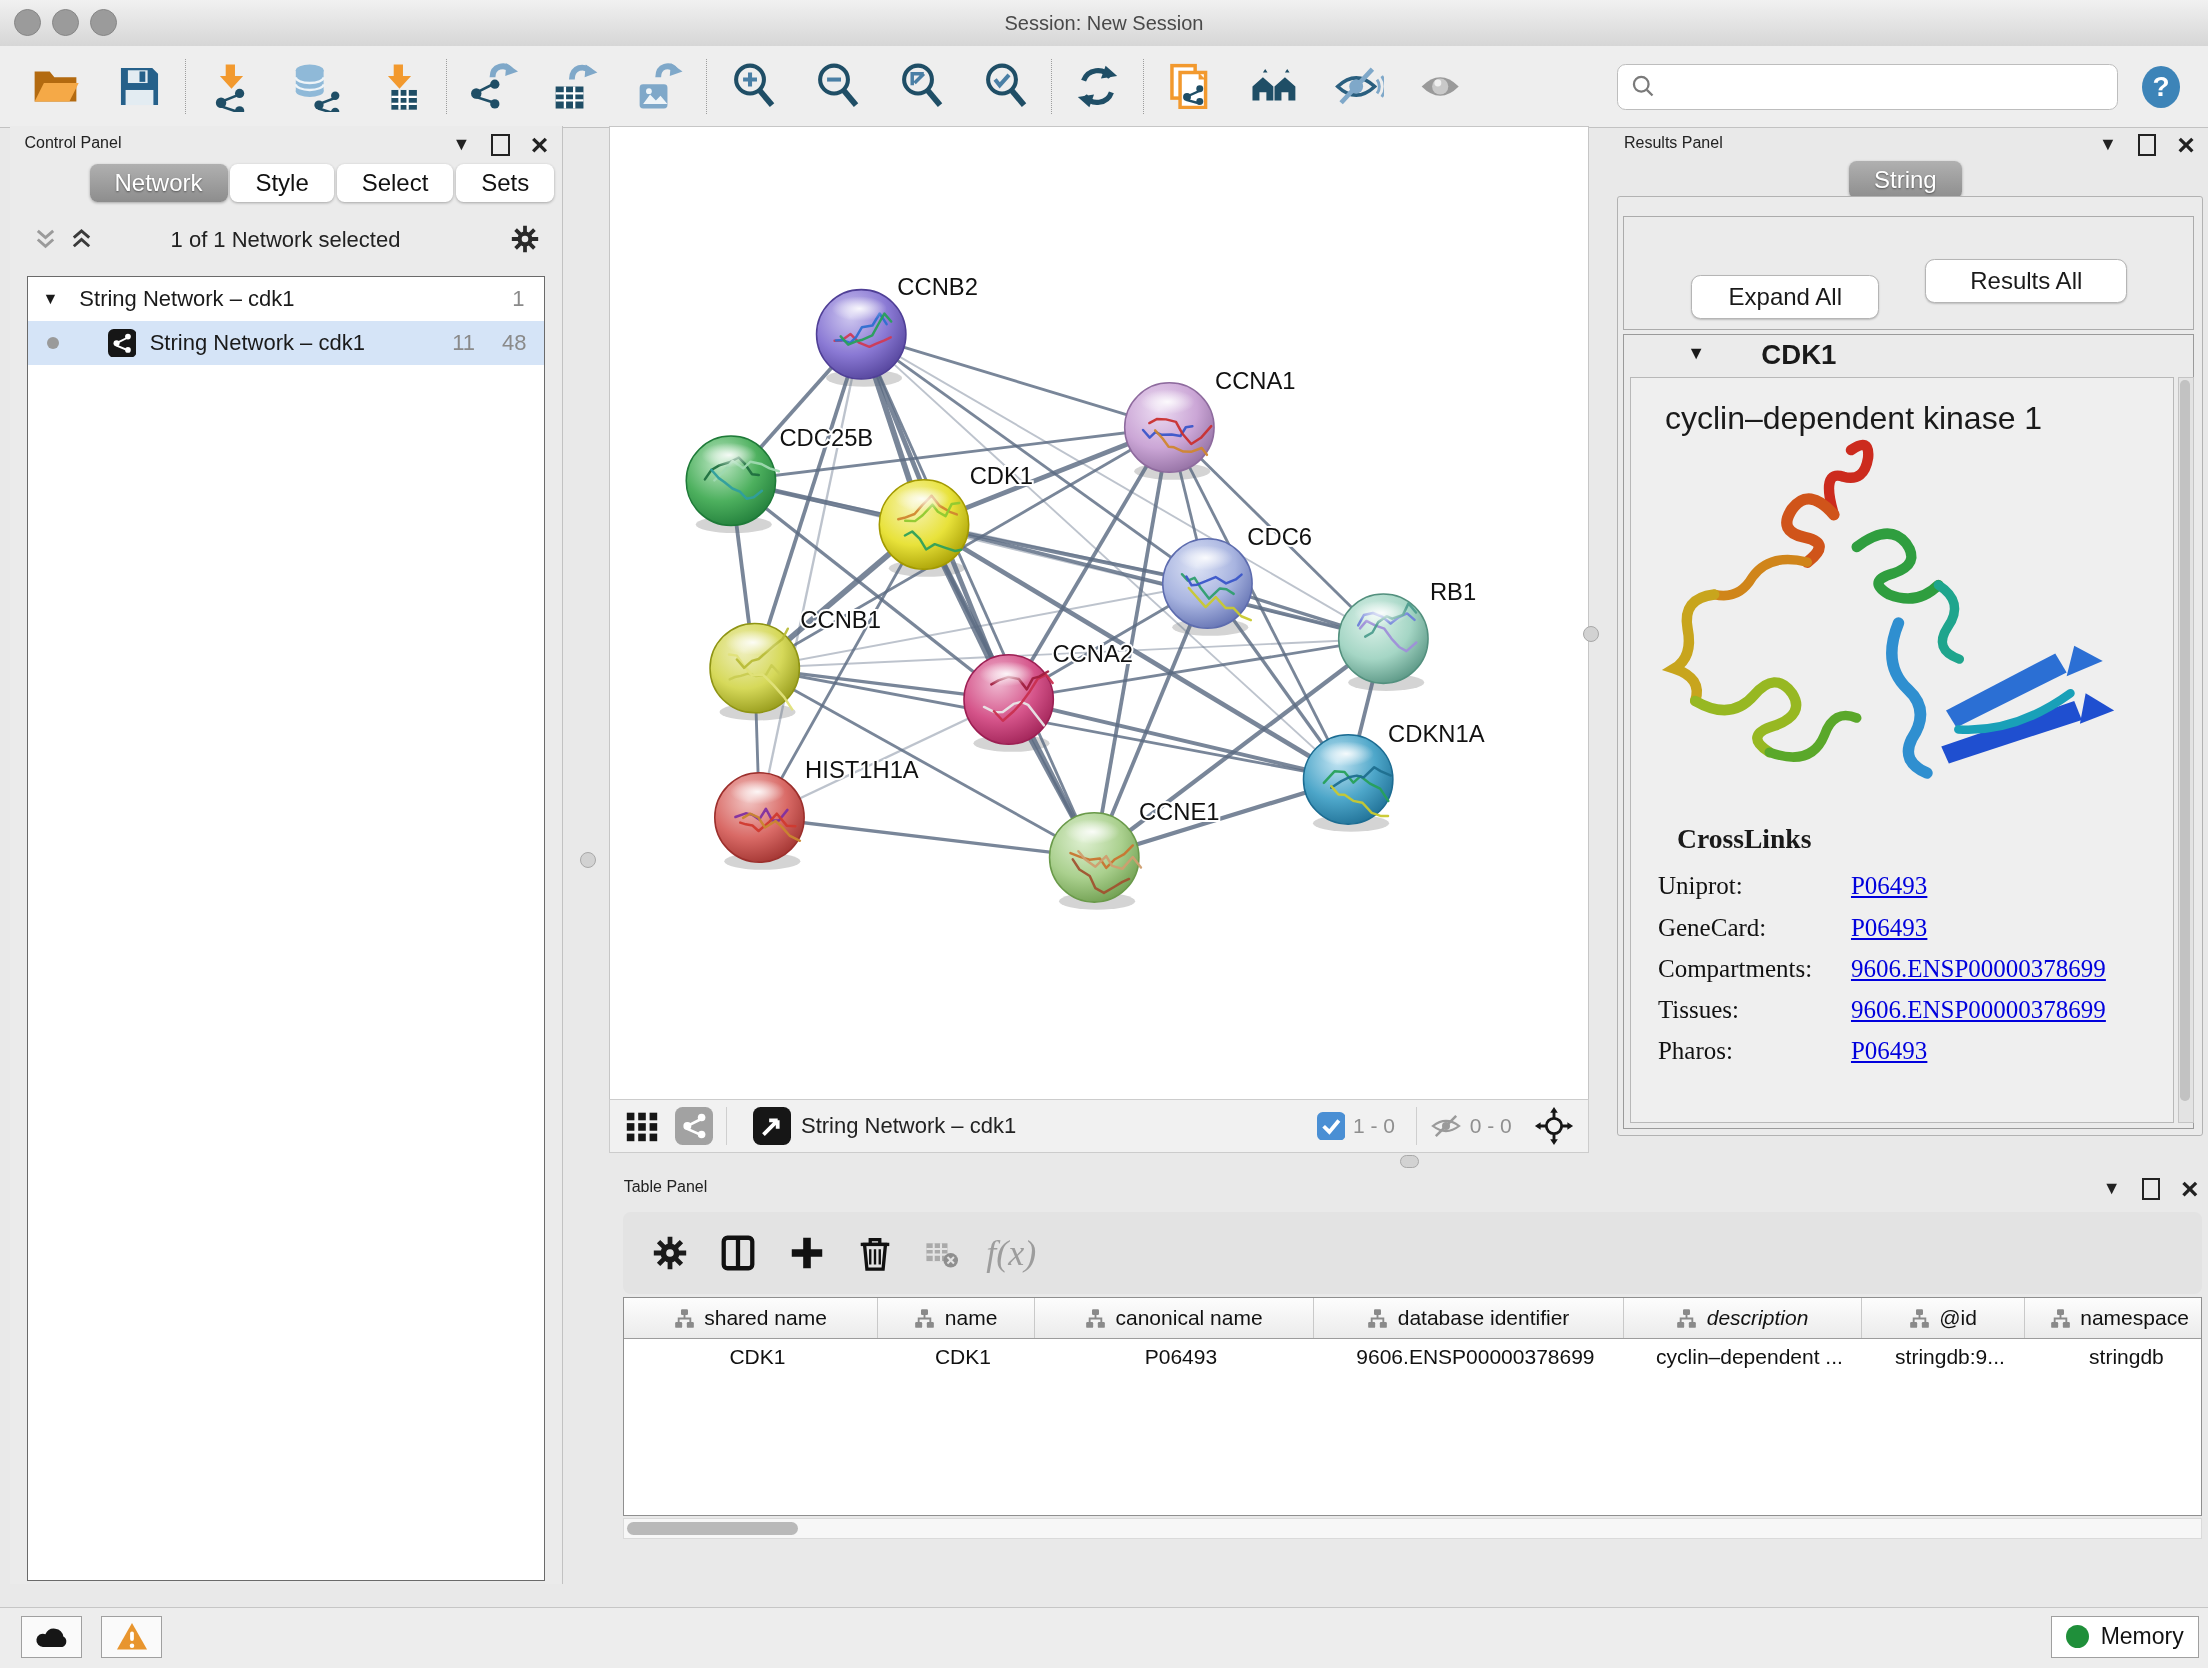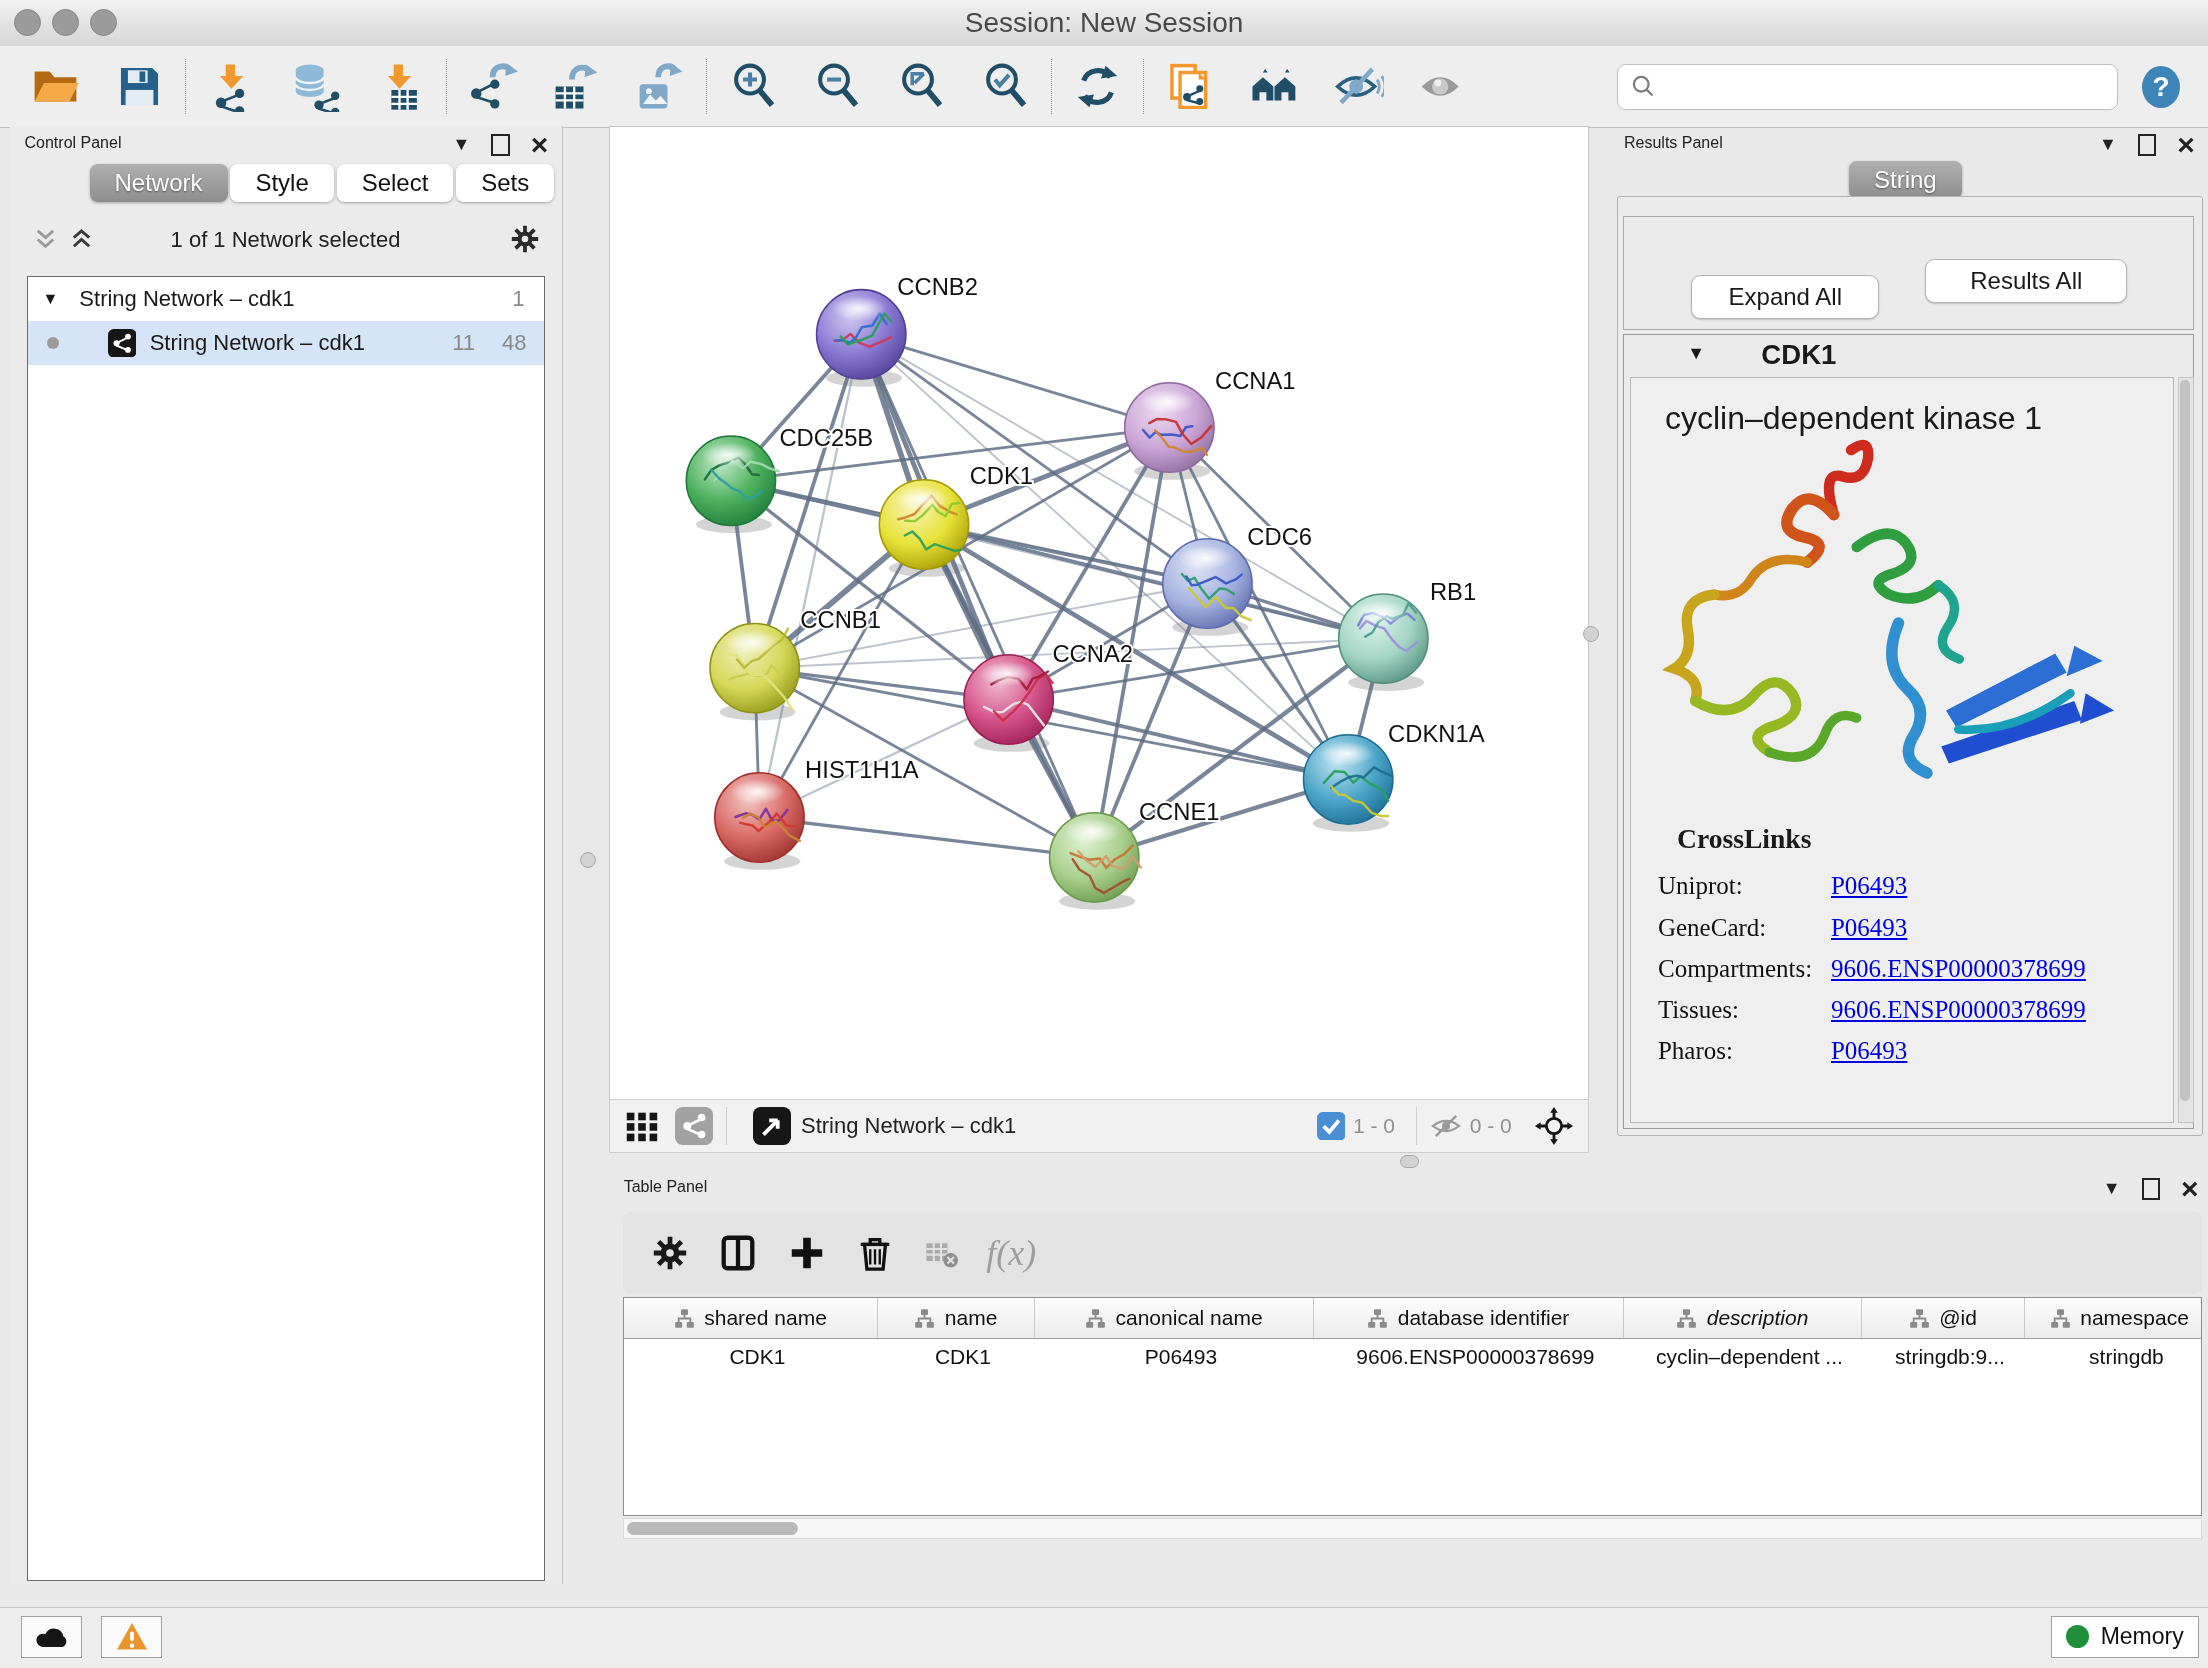--- a/index.html
+++ b/index.html
@@ -3,21 +3,21 @@
 <meta charset="utf-8">
 <style>
   html,body{margin:0;padding:0;background:#d8d8d8;}
   #app{position:relative;width:2208px;height:1668px;background:#e9e9e9;overflow:hidden;
        font-family:"Liberation Sans",sans-serif;color:#1a1a1a;}
   
   .titlebar{position:absolute;left:0;top:0;width:2208px;height:46px;
             background:linear-gradient(#f1f1f1,#d6d6d6);border-bottom:1px solid #adadad;}
   .tl-dot{position:absolute;top:8.6px;width:25px;height:25px;border-radius:50%;
           background:#9b9b9b;border:1px solid #868686;}
-  .wtitle{line-height:46px;text-align:center;font-size:28px;color:#494949;}
+  .wtitle{line-height:46px;text-align:center;font-size:20px;color:#494949;}
   
   .toolbar{position:absolute;left:0;top:46px;width:2208px;height:81px;background:#eeeeee;
            border-bottom:1px solid #c2c2c2;display:flex;align-items:center;}
   .tbtn{width:84px;height:67px;display:flex;align-items:center;justify-content:center;flex:0 0 auto;}
   .tbtn svg{width:51px;height:51px;}
   .tsep{width:0;height:55px;border-left:1.9px dotted #9d9d9d;margin:0 3.8px;flex:0 0 auto;}
   .searchbox{margin-left:auto;width:476px;height:44px;background:#fff;border:1.9px solid #bdbdbd;
              border-radius:8.6px;display:flex;align-items:center;padding:0 11.4px;}
   .searchbox svg{width:27px;height:27px;margin-right:9.5px;}
   .searchbox input{border:none;outline:none;flex:1;font-size:21px;font-family:inherit;background:transparent;}
@@ -66,21 +66,21 @@
        font-size:24px;text-align:center;box-shadow:0 1px 1.9px rgba(0,0,0,.2);}
   .cdk-panel{position:absolute;left:5.7px;top:137px;width:569px;height:793px;border:1.9px solid #9a9a9a;
              background:#ebebeb;}
   .cdk-head{position:absolute;left:0;top:0;right:0;height:40px;}
   .cdk-inner{position:absolute;left:5.7px;top:42px;width:542px;height:744px;border:1px solid #b8b8b8;
              background:#efefef;}
   .vscroll{position:absolute;left:554px;top:42px;width:13.3px;height:744px;background:#e3e3e3;
            border:1px solid #c4c4c4;}
   .vthumb{position:absolute;left:1px;top:1.9px;width:9.5px;height:721px;background:#c2c2c2;border-radius:4.8px;}
   .serif{font-family:"Liberation Serif",serif;}
-  .xl-row{display:flex;font-size:25px;margin:13.3px 0;}
+  .xl-row{display:flex;font-size:25px;margin:13.3px 0;gap:20px;}
   .xl-label{width:173px;padding-left:27px;color:#111;}
   .xl-link{color:#0000dd;text-decoration:underline;}
   
   #table-panel{position:absolute;left:618px;top:1170px;width:1590px;height:422px;text-align:center;}
   .tp-toolbar{position:absolute;left:4.8px;top:42px;width:1579px;height:82px;background:#e3e3e3;
               border-radius:7.6px;display:flex;align-items:center;gap:28.5px;padding-left:27px;box-sizing:border-box;}
   .tp-ic{width:40px;height:40px;flex:0 0 auto;}
   .fx{font-family:"Liberation Serif",serif;font-style:italic;font-size:36px;color:#9d9d9d;}
   .tbl{position:absolute;left:4.8px;top:127px;width:1579px;height:219px;background:#fff;
        border:1.9px solid #8f8f8f;box-sizing:border-box;overflow:hidden;}

